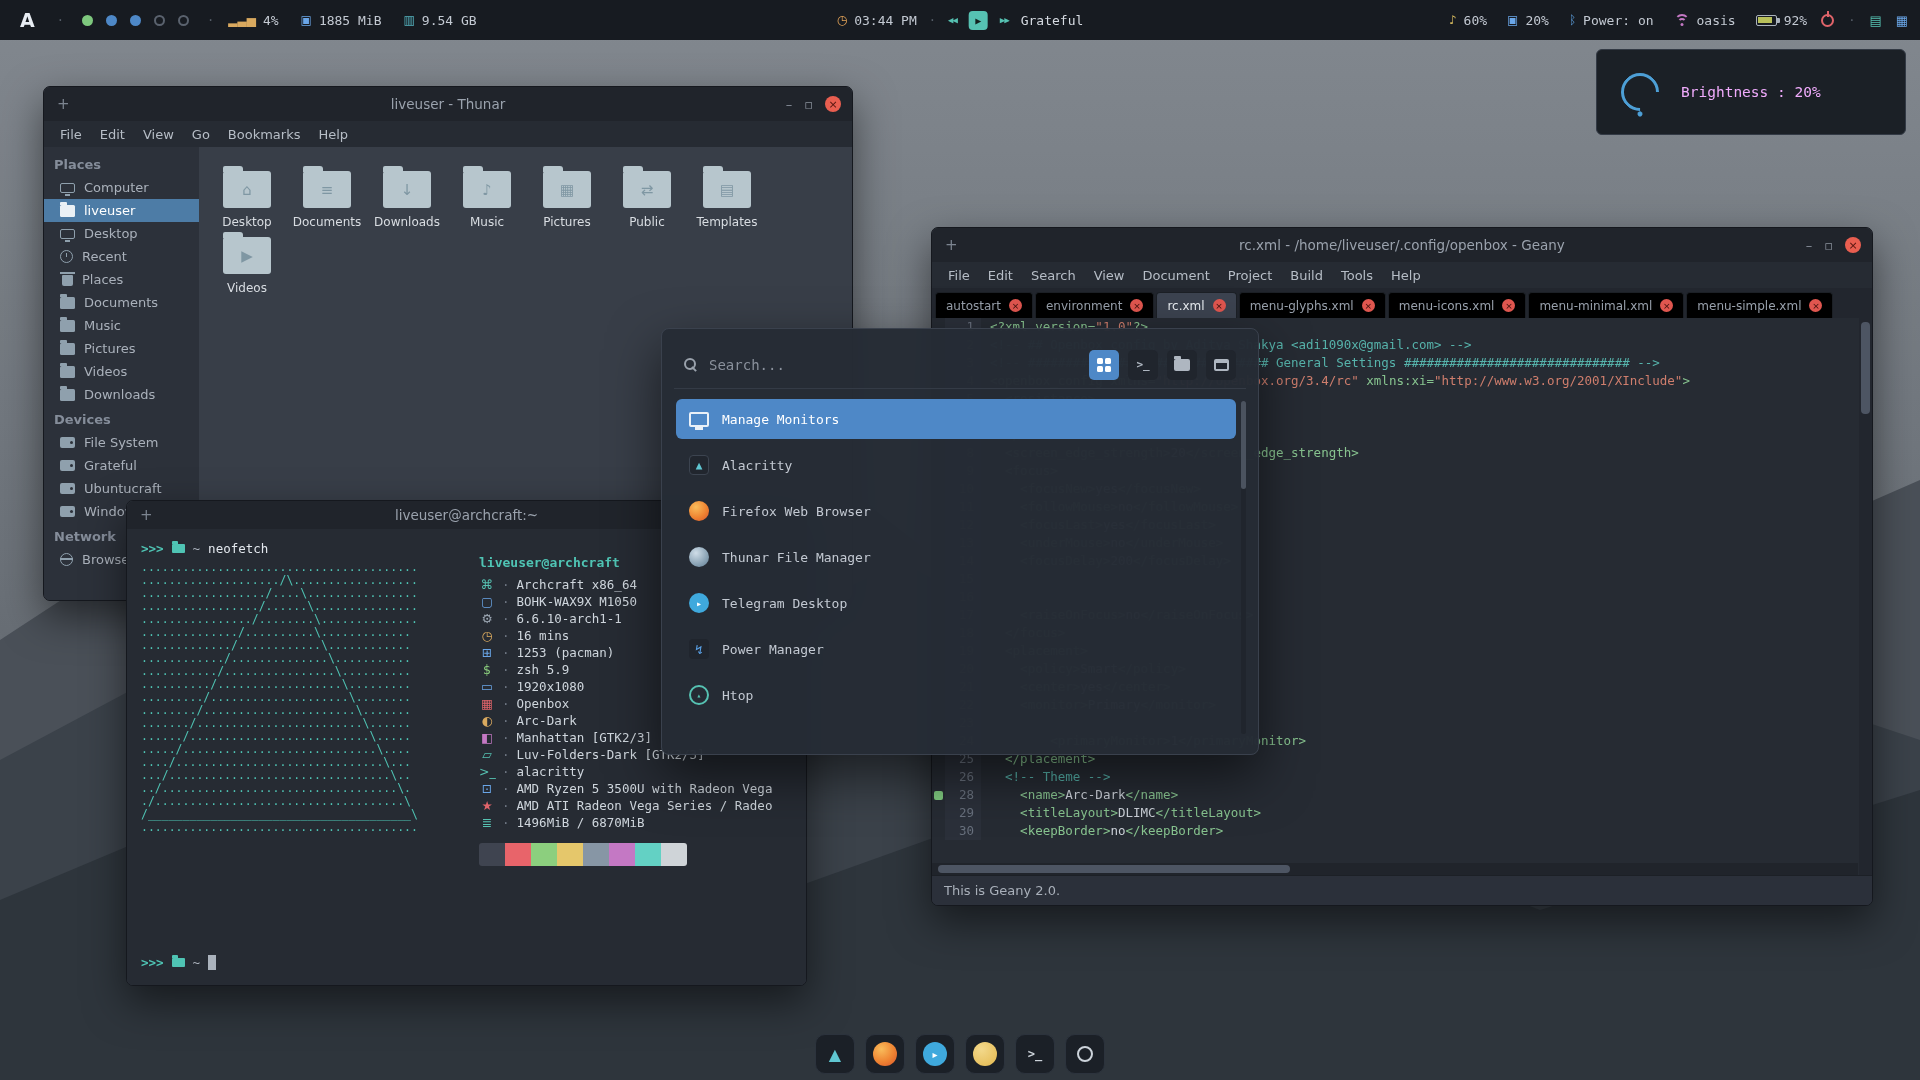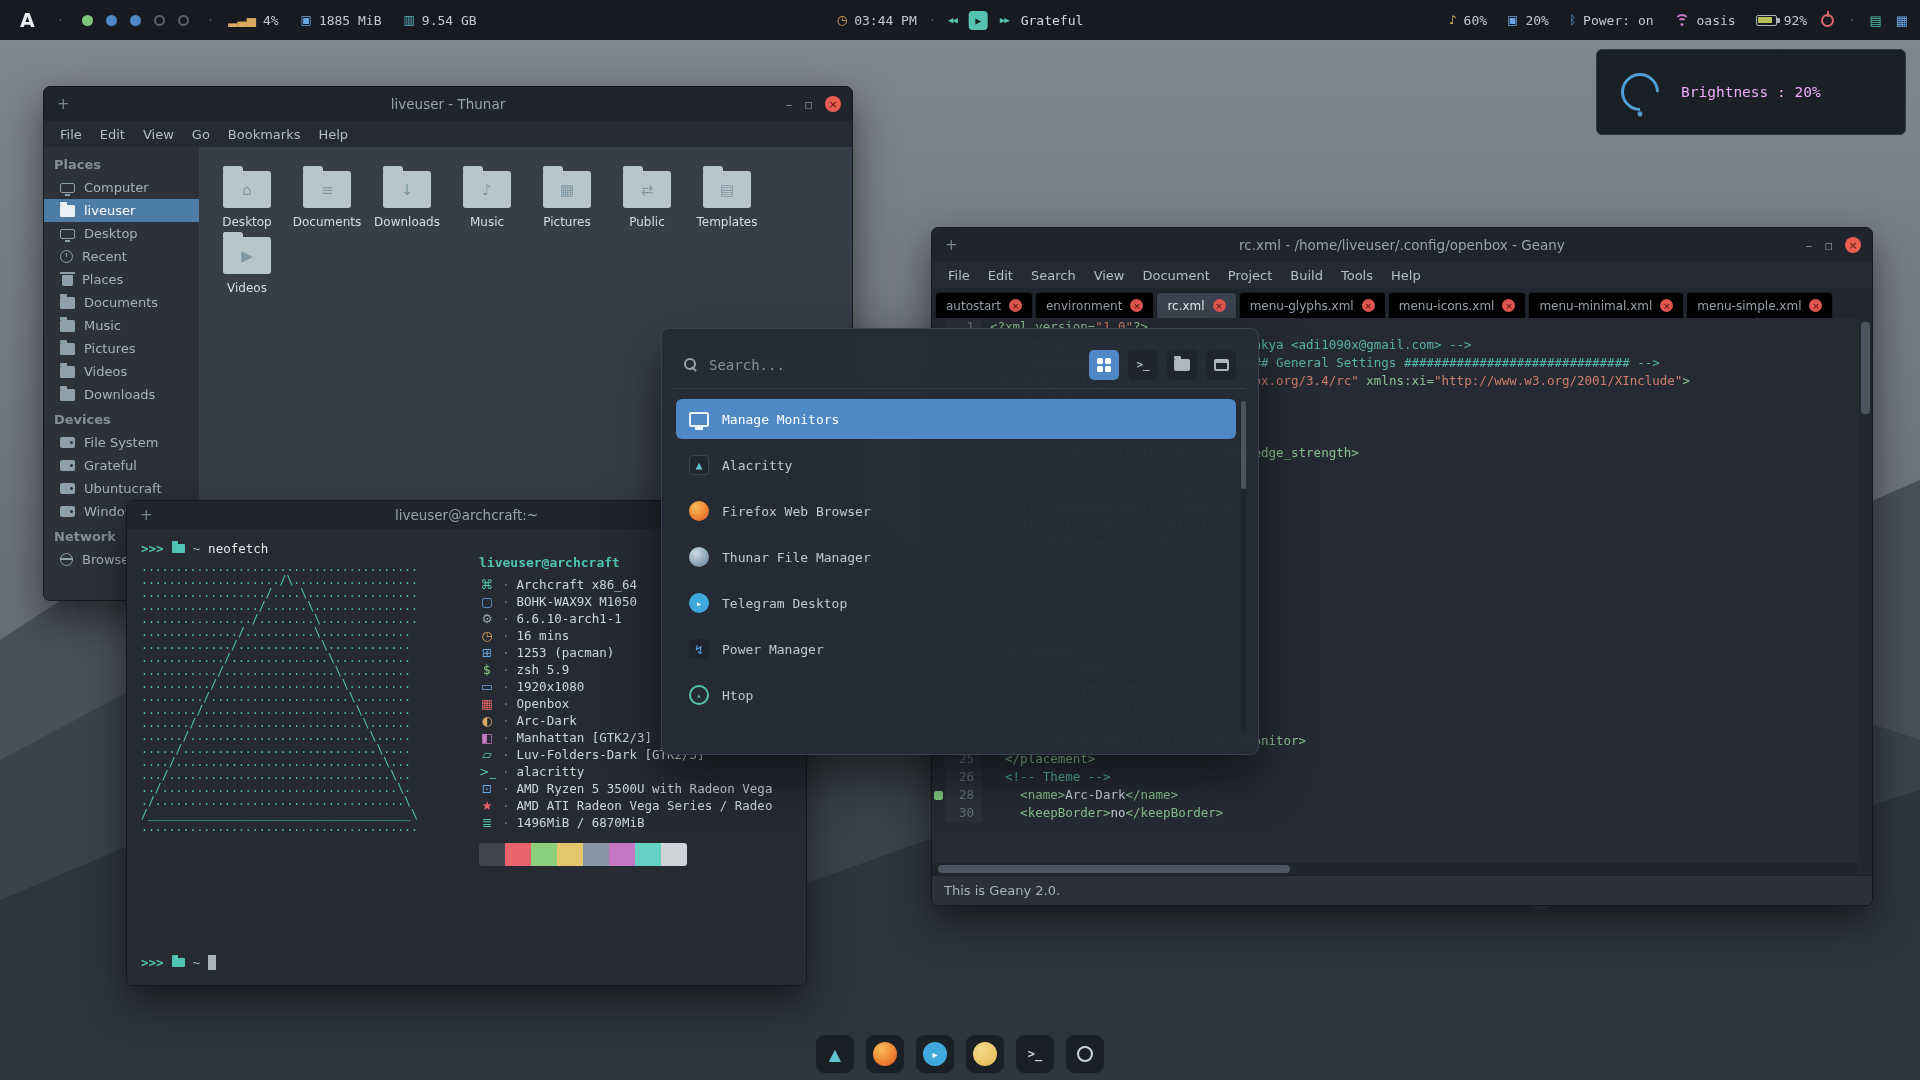--- a/index.html
+++ b/index.html
@@ -581,20 +581,25 @@
           </div>
           <div class="code-line marked">
             <span class="ln-marker">
               <i></i>
             </span>
             <span class="ln-num">28</span>
             <span class="ln-text"><span class="tag">    &lt;name&gt;</span><span class="pln">Arc-Dark</span><span class="tag">&lt;/name&gt;</span></span>
           </div>
           <div class="code-line">
             <span class="ln-marker"></span>
+            <span class="ln-num">29</span>
+            <span class="ln-text"><span class="tag">    &lt;titleLayout&gt;</span><span class="pln">DLIMC</span><span class="tag">&lt;/titleLayout&gt;</span></span>
+          </div>
+          <div class="code-line">
+            <span class="ln-marker"></span>
             <span class="ln-num">30</span>
             <span class="ln-text"><span class="tag">    &lt;keepBorder&gt;</span><span class="pln">no</span><span class="tag">&lt;/keepBorder&gt;</span></span>
           </div>
         </div>
       <div class="vscroll">
           <i></i>
         </div>
       <div class="hscroll">
           <i></i>
         </div>

